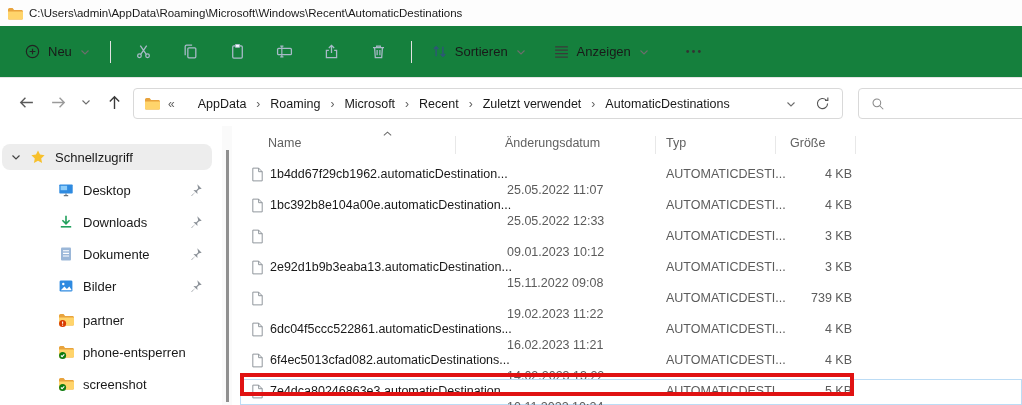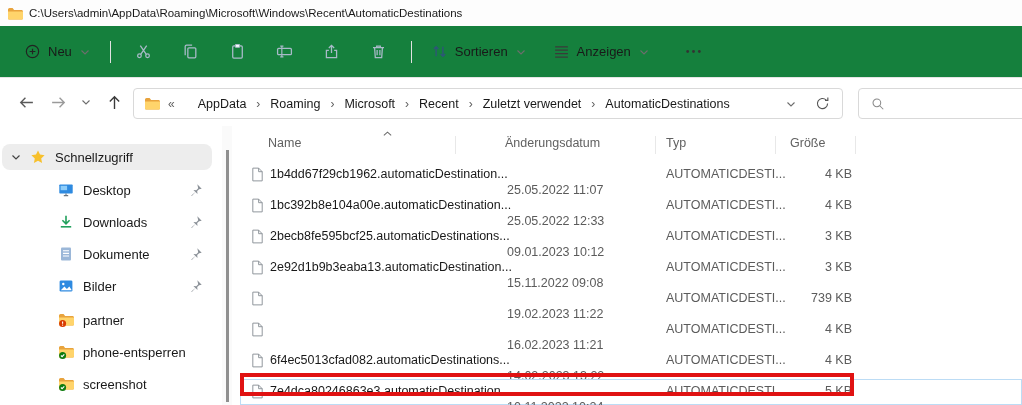--- a/index.html
+++ b/index.html
@@ -485,21 +485,20 @@
             <span class="cell-size">4 KB</span>
           </div>
 
           <div class="row">
             <span class="ficon">
               <svg width="15" height="15" viewBox="0 0 16 16" fill="none" xmlns="http://www.w3.org/2000/svg">
                 <path d="M3 1.2h6.2l3.8 3.8v9.8H3z" fill="#fff" stroke="#8a9096" stroke-width="1"></path>
                 <path d="M9.2 1.2v3.8H13" stroke="#8a9096" stroke-width="1"></path>
               </svg>
             </span>
-            <span class="cell-name">2becb8fe595bcf25.automaticDestinations...</span>
             <span class="cell-date">09.01.2023 10:12</span>
             <span class="cell-type">AUTOMATICDESTI...</span>
             <span class="cell-size">3 KB</span>
           </div>
 
           <div class="row">
             <span class="ficon">
               <svg width="15" height="15" viewBox="0 0 16 16" fill="none" xmlns="http://www.w3.org/2000/svg">
                 <path d="M3 1.2h6.2l3.8 3.8v9.8H3z" fill="#fff" stroke="#8a9096" stroke-width="1"></path>
                 <path d="M9.2 1.2v3.8H13" stroke="#8a9096" stroke-width="1"></path>
@@ -523,20 +522,21 @@
             <span class="cell-size">739 KB</span>
           </div>
 
           <div class="row">
             <span class="ficon">
               <svg width="15" height="15" viewBox="0 0 16 16" fill="none" xmlns="http://www.w3.org/2000/svg">
                 <path d="M3 1.2h6.2l3.8 3.8v9.8H3z" fill="#fff" stroke="#8a9096" stroke-width="1"></path>
                 <path d="M9.2 1.2v3.8H13" stroke="#8a9096" stroke-width="1"></path>
               </svg>
             </span>
+            <span class="cell-name">6dc04f5ccc522861.automaticDestinations...</span>
             <span class="cell-date">16.02.2023 11:21</span>
             <span class="cell-type">AUTOMATICDESTI...</span>
             <span class="cell-size">4 KB</span>
           </div>
 
           <div class="row">
             <span class="ficon">
               <svg width="15" height="15" viewBox="0 0 16 16" fill="none" xmlns="http://www.w3.org/2000/svg">
                 <path d="M3 1.2h6.2l3.8 3.8v9.8H3z" fill="#fff" stroke="#8a9096" stroke-width="1"></path>
                 <path d="M9.2 1.2v3.8H13" stroke="#8a9096" stroke-width="1"></path>

